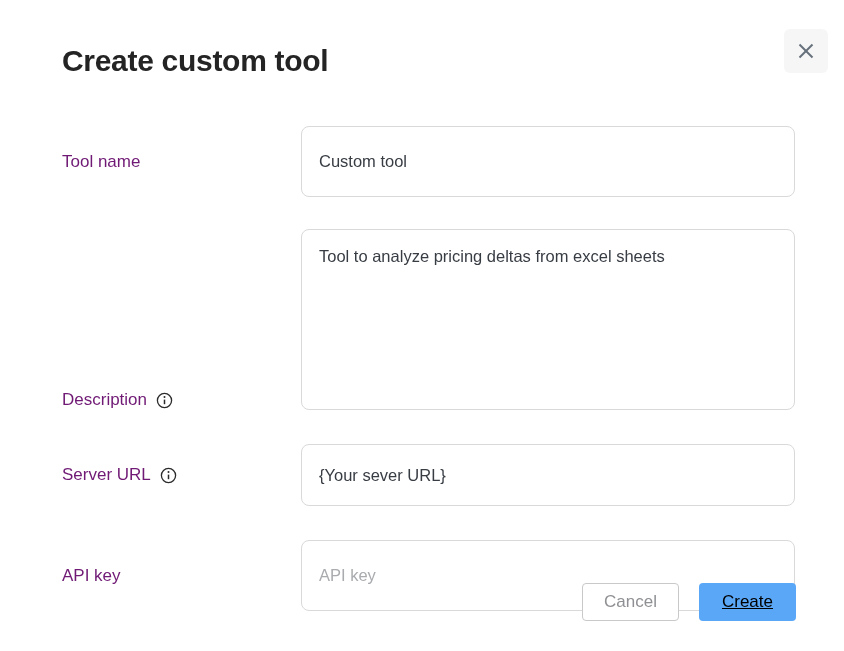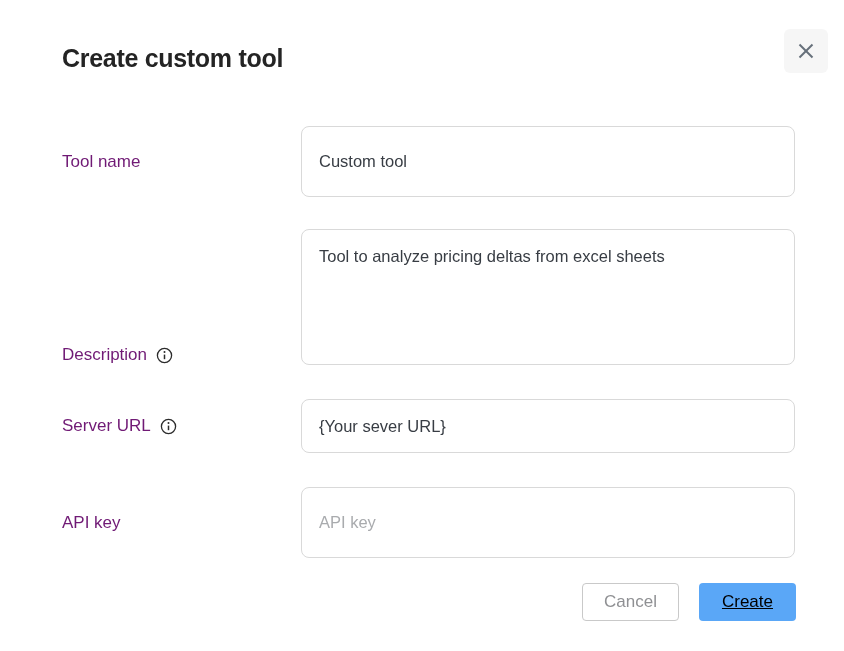--- a/index.html
+++ b/index.html
@@ -7,21 +7,21 @@
     width: 844px; height: 651px;
     background: #ffffff;
     font-family: "Liberation Sans", sans-serif;
     overflow: hidden;
   }
   .modal { position: relative; width: 844px; height: 651px; background: #fff; }
 
   .modal-title {
     position: absolute;
     left: 62px; top: 44px;
-    font-size: 25px;
+    font-size: 30px;
     font-weight: 700;
     letter-spacing: -0.3px;
     color: #242424;
   }
 
   .close-btn {
     position: absolute;
     top: 29px; right: 16px;
     width: 44px; height: 44px;
     background: #f6f6f6;
@@ -61,21 +61,21 @@
     padding: 0 17px;
     font-size: 16.5px;
     font-family: "Liberation Sans", sans-serif;
     color: #383d44;
     outline: none;
   }
   .text-input::placeholder { color: #a9abae; opacity: 1; }
 
   .text-area {
     width: 100%;
-    height: 136px;
+    height: 181px;
     border: 1px solid #d9d9d9;
     border-radius: 8px;
     background: #fff;
     padding: 15px 17px;
     font-size: 16.5px;
     line-height: 1.45;
     font-family: "Liberation Sans", sans-serif;
     color: #383d44;
     resize: none;
     outline: none;
@@ -164,21 +164,21 @@
         <span>Server URL</span>
         <span class="info-icon">
           <svg width="17" height="17" viewBox="0 0 17 17">
             <circle cx="8.5" cy="8.5" r="7.1" fill="none" stroke="#2b2b2b" stroke-width="1.3"></circle>
             <circle cx="8.5" cy="5.1" r="1" fill="#2b2b2b"></circle>
             <line x1="8.5" y1="7.6" x2="8.5" y2="12.2" stroke="#2b2b2b" stroke-width="1.5"></line>
           </svg>
         </span>
       </div>
       <div class="field-col">
-        <input class="text-input" type="text" style="height: 54px;" value="{Your sever URL}">
+        <input class="text-input" type="text" style="height: 62px;" value="{Your sever URL}">
       </div>
     </div>
 
     <div class="row row-gap-lg">
       <div class="label-col">
         <span>API key</span>
       </div>
       <div class="field-col">
         <input class="text-input" type="text" placeholder="API key" style="">
       </div>

